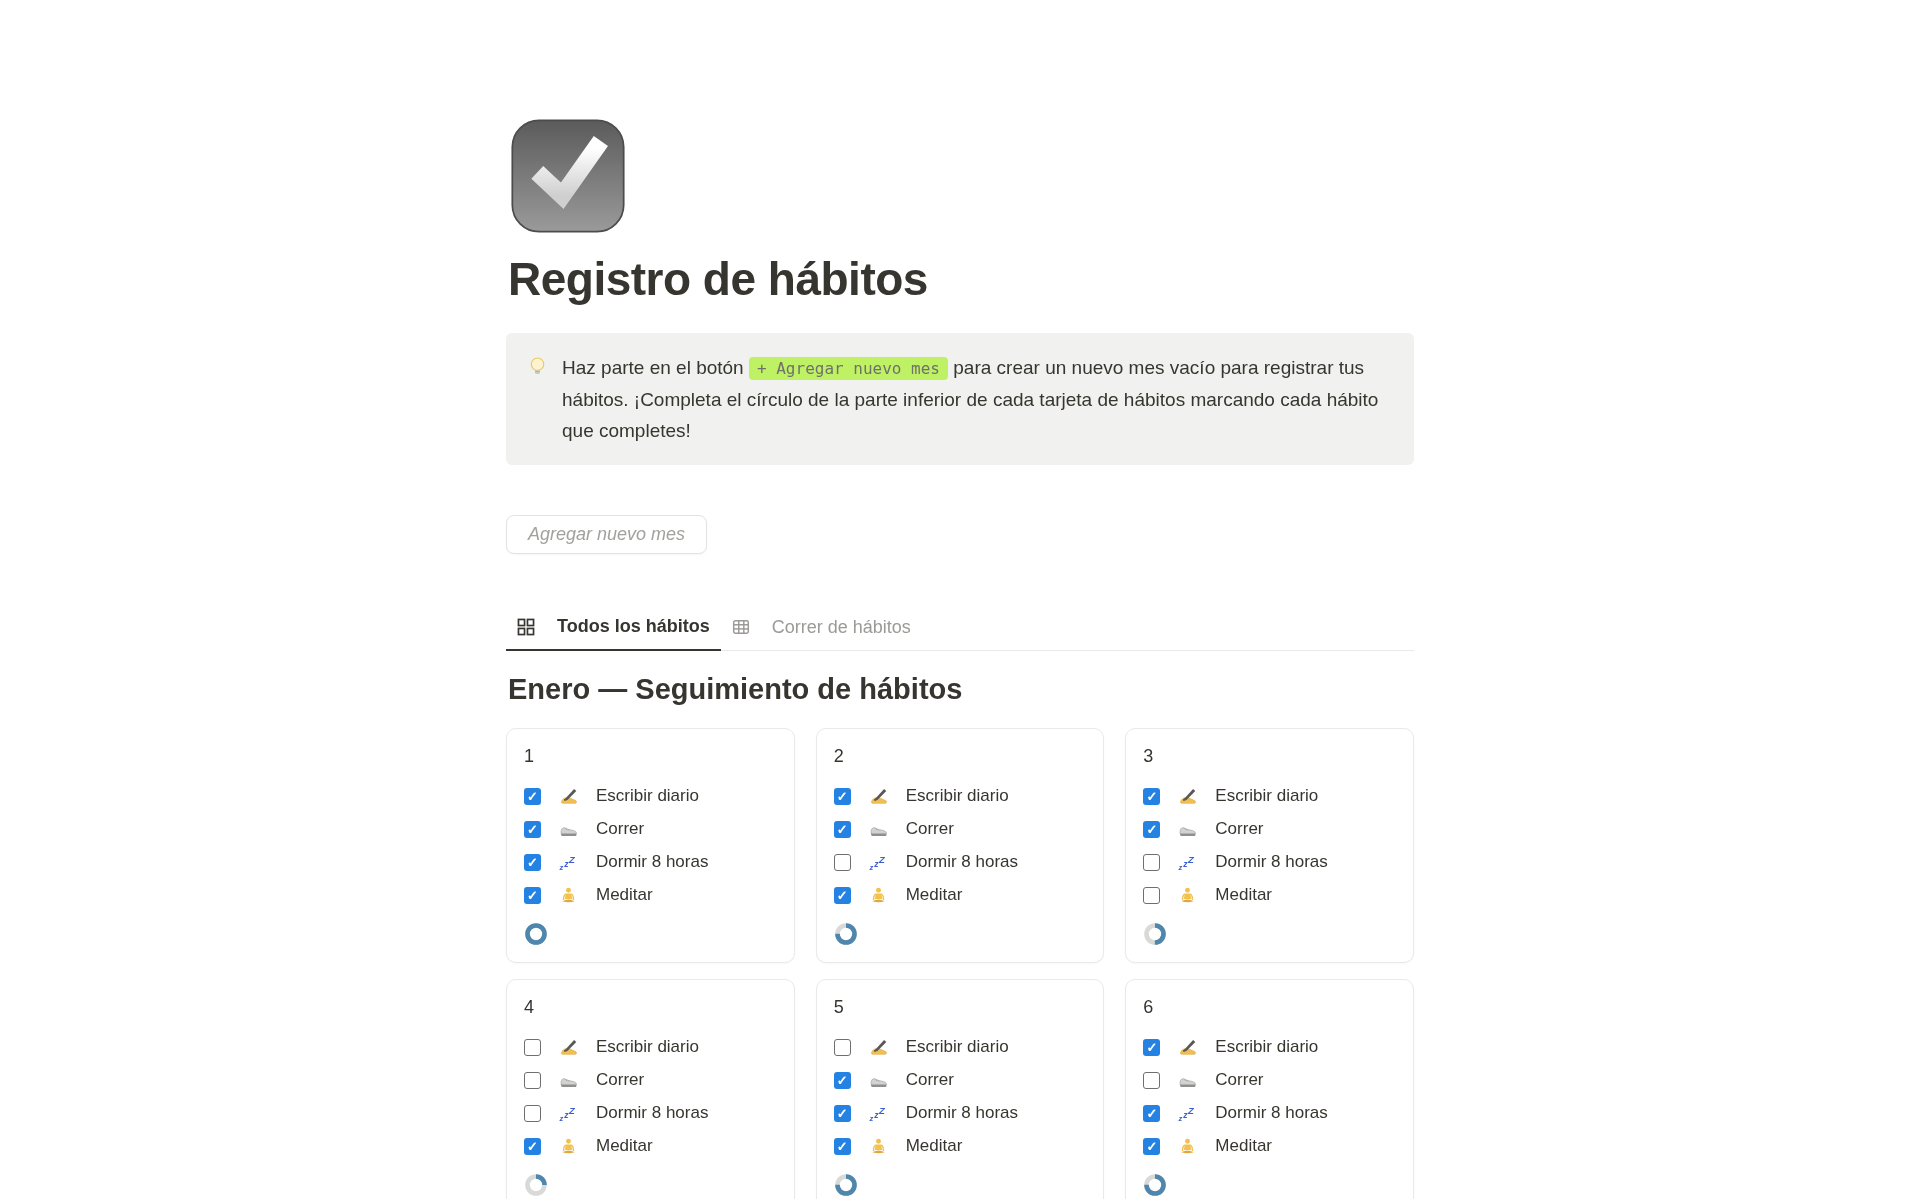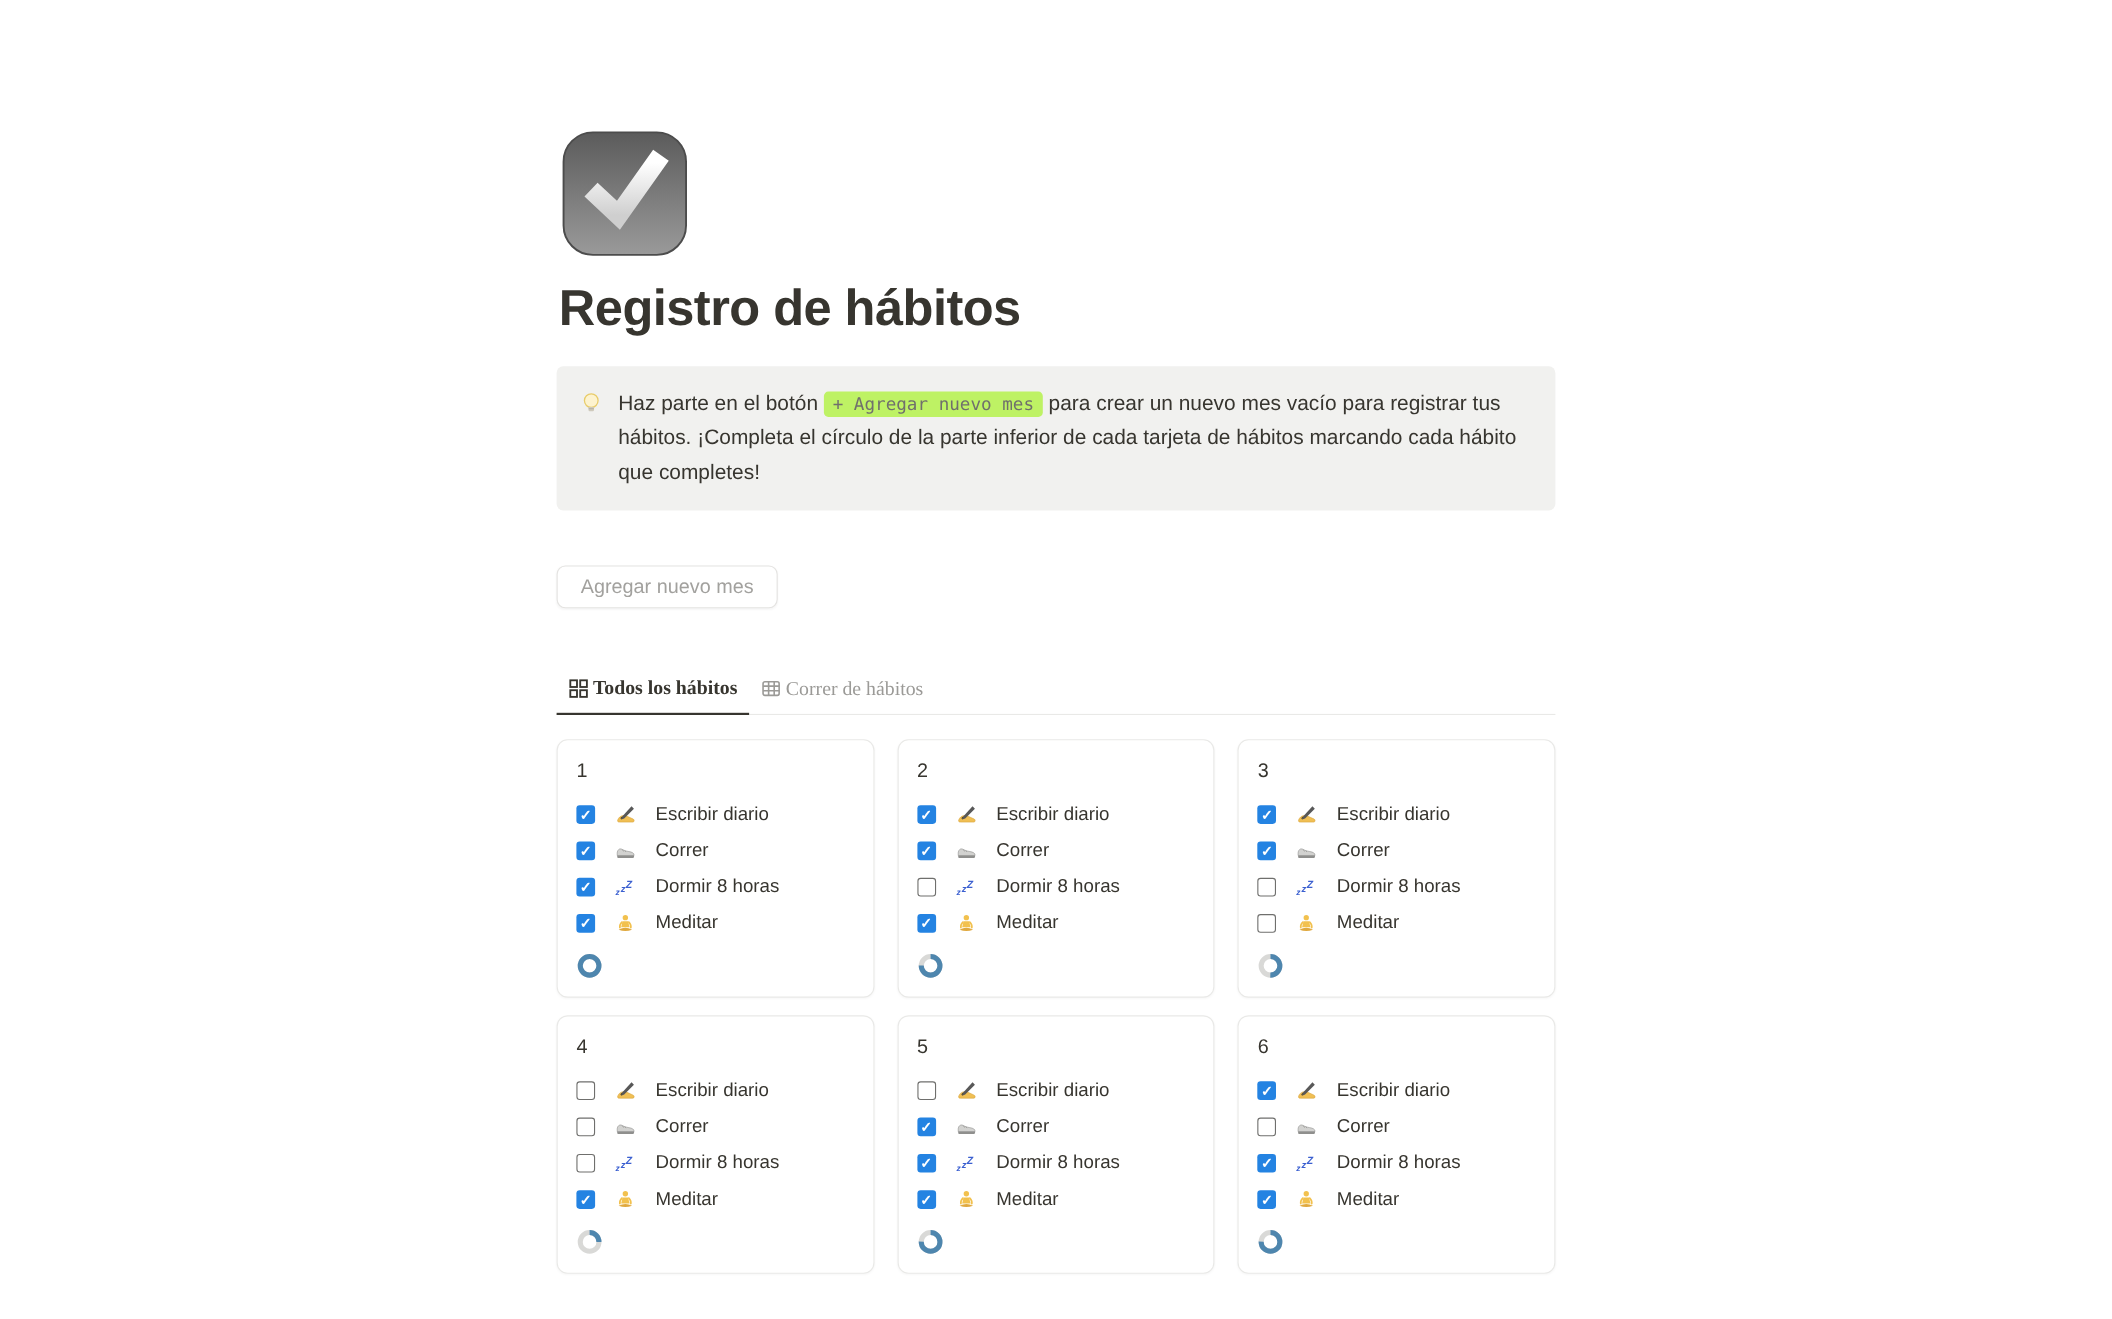--- a/index.html
+++ b/index.html
@@ -16,25 +16,25 @@
            padding:19px 20px;display:flex;gap:13px;align-items:flex-start;}
   .callout-icon{width:23px;height:23px;flex:0 0 auto;margin-top:3px;}
   .callout-text{font-size:19px;line-height:31px;color:#37352f;max-width:845px;}
   .inline-code{font-family:"DejaVu Sans Mono","Liberation Mono",monospace;
                font-size:16px;background:#bef264;color:#70706c;
                padding:2px 8px;border-radius:4px;white-space:nowrap;}
   
   .add-month-btn{display:block;margin-top:50px;width:201px;height:39px;
                  background:#ffffff;border:1px solid #e4e3e1;border-radius:8px;
                  color:#a2a19e;font-size:18px;font-family:inherit;cursor:pointer;
-                 box-shadow:0 1px 2px rgba(15,15,15,0.04);}
+                 box-shadow:0 1px 2px rgba(15,15,15,0.04);font-style:italic;}
   
   .tabs{margin-top:56px;display:flex;align-items:flex-end;border-bottom:1px solid #e9e9e7;}
-  .tab{display:inline-flex;align-items:center;gap:4px;padding:6px 11px 12px;
-       font-size:18px;cursor:pointer;color:#9b9a97;font-family:Liberation Serif, serif;}
+  .tab{display:inline-flex;align-items:center;gap:22px;padding:6px 11px 12px;
+       font-size:18px;cursor:pointer;color:#9b9a97;}
   .tab .tab-icon{width:18px;height:18px;display:inline-flex;}
   .tab.active{color:#37352f;font-weight:600;border-bottom:2.5px solid #37352f;margin-bottom:-1.5px;}
   
   .section-title{margin:22px 0 0 2px;font-size:29px;font-weight:700;color:#37352f;}
   
   .cards-grid{margin-top:22px;display:grid;grid-template-columns:repeat(3,1fr);
               gap:16px 21px;padding-bottom:14px;}
   .card{background:#ffffff;border:1px solid #e9e9e7;border-radius:10px;
         padding:15px 17px 16px;box-shadow:0 1px 2px rgba(15,15,15,0.03);cursor:pointer;}
   .card-day{font-size:18px;color:#37352f;margin:2px 0 13px;}
@@ -127,20 +127,21 @@
         <rect x="1.5" y="2.5" width="13" height="11" rx="1.5"></rect>
         <line x1="1.5" y1="6" x2="14.5" y2="6"></line>
           <line x1="1.5" y1="9.7" x2="14.5" y2="9.7"></line>
         <line x1="6" y1="2.5" x2="6" y2="13.5"></line>
           <line x1="10.5" y1="2.5" x2="10.5" y2="13.5"></line>
       </svg>
       <span>Correr de hábitos</span>
     </div>
   </div>
 
+  <h2 class="section-title">Enero — Seguimiento de hábitos</h2>
 
   <div class="cards-grid">
 
     <div class="card">
       <div class="card-day">1</div>
       <div class="habit-row">
         <span class="checkbox" data-checked="true"></span>
         <svg class="habit-icon">
             <use href="#sym-write"></use>
           </svg>

